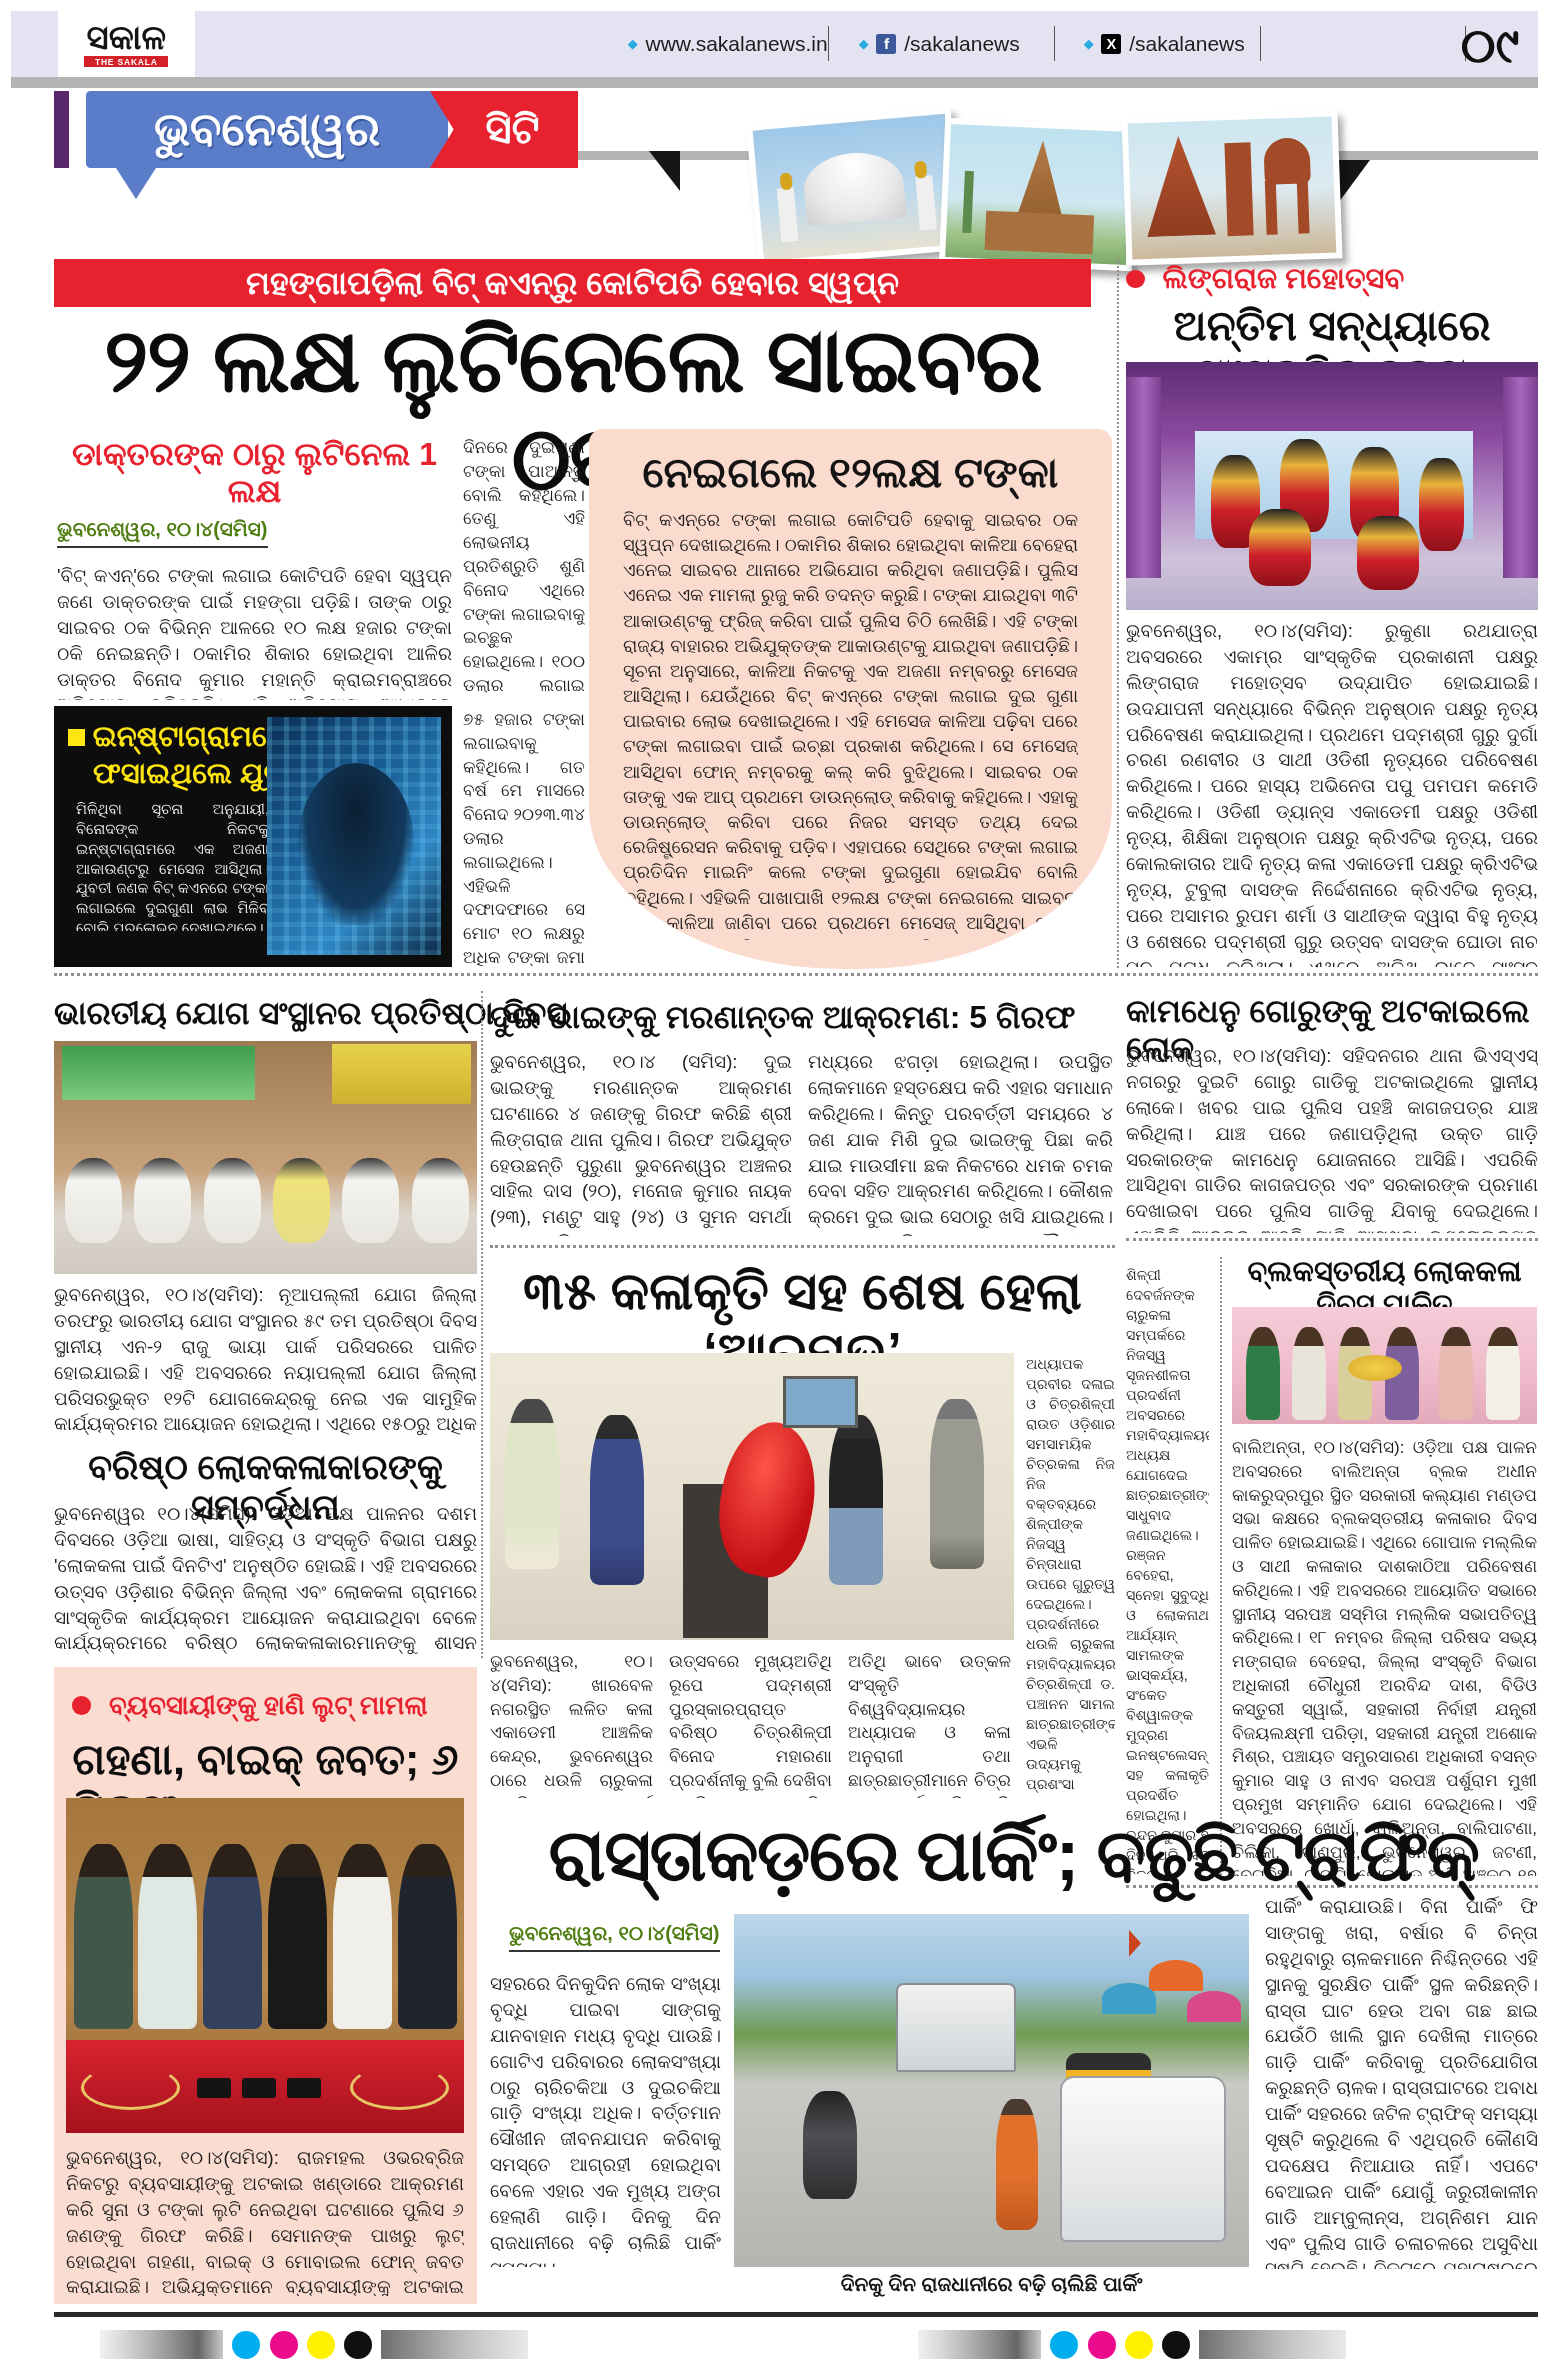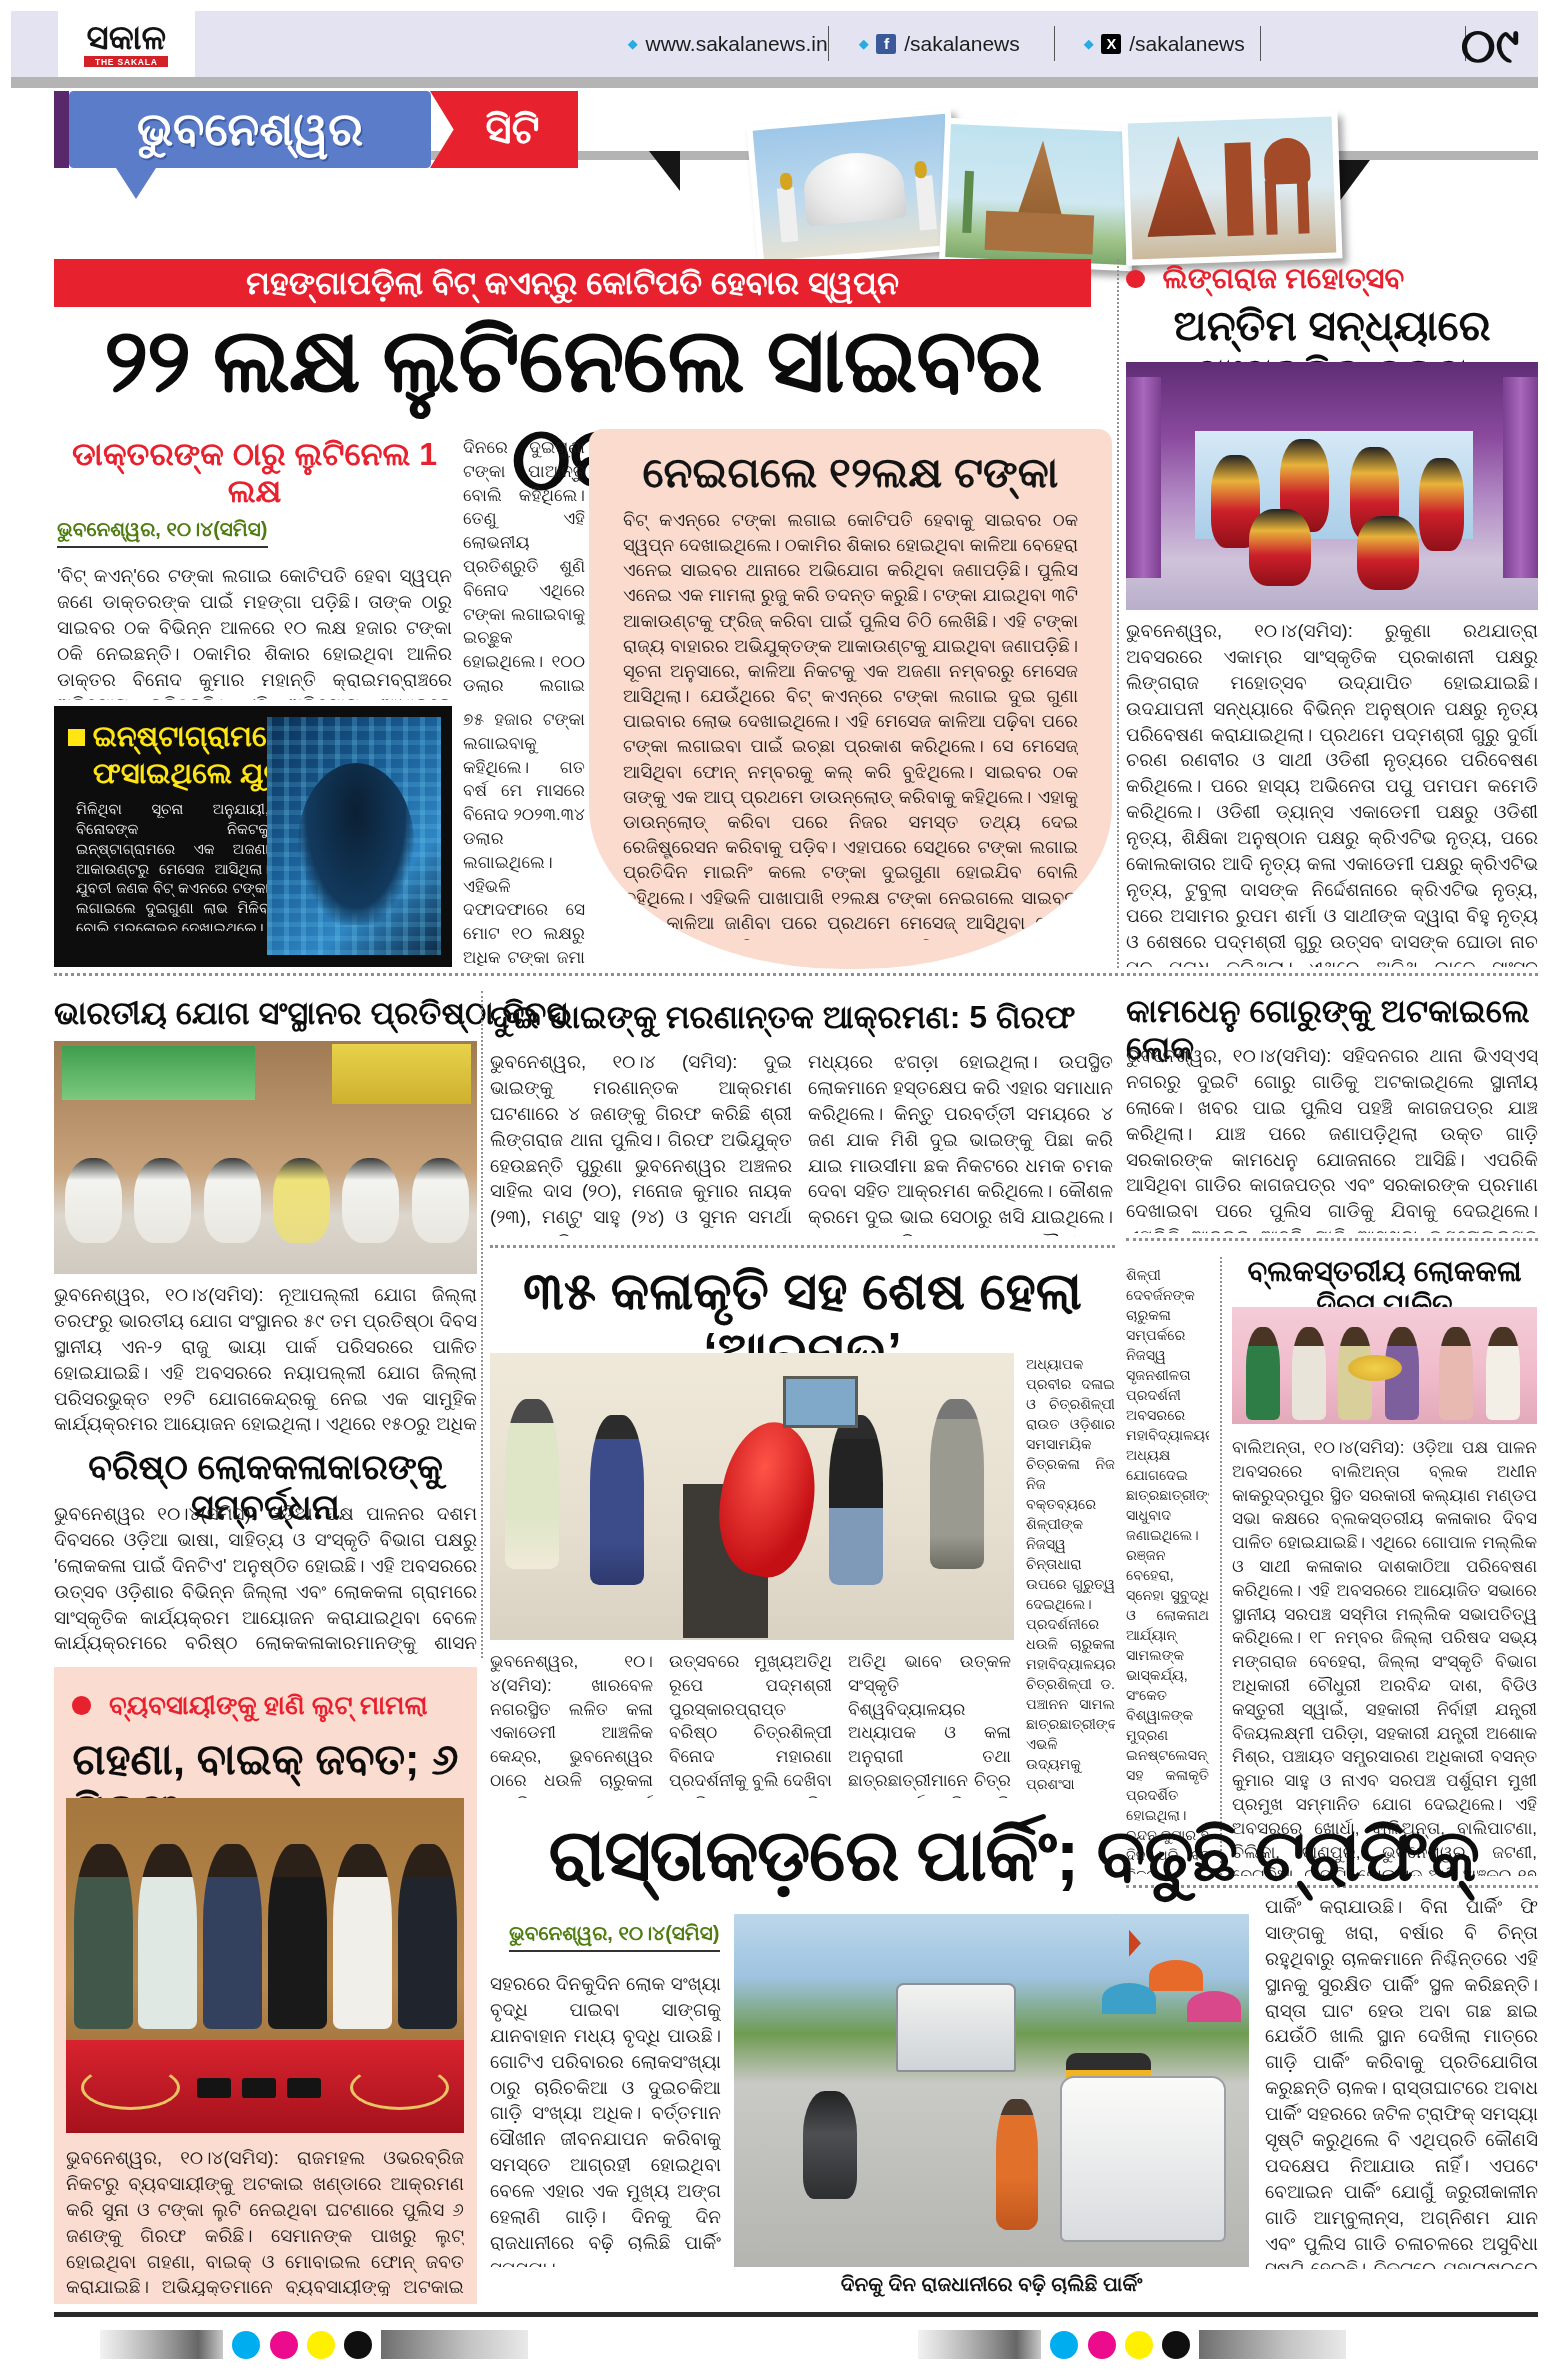--- a/index.html
+++ b/index.html
@@ -19,21 +19,21 @@
   .hItem{position:absolute;top:0;height:66px;display:flex;align-items:center;gap:7.7px;font-size:21px;color:#1c1c1c;}
   .dia{color:#29abe2;font-size:13px;}
   .sep{position:absolute;top:15.4px;width:1.5px;height:35px;background:#555;}
   .fbIc{width:20px;height:20px;background:#3b5998;color:#fff;font-size:15.4px;font-weight:700;display:flex;align-items:center;justify-content:center;border-radius:2.3px;}
   .xIc{width:20px;height:20px;background:#000;color:#fff;font-size:14.7px;font-weight:700;display:flex;align-items:center;justify-content:center;border-radius:2.3px;}
   .pgno{position:absolute;right:18.5px;top:7.7px;font-size:48px;font-weight:800;color:#111;}
   .grayStrip{left:10.8px;top:77px;width:1527px;height:10.8px;background:#b4b4b4;}
 
   
   .purple{left:54px;top:91px;width:15.4px;height:77px;background:#59276b;}
-  .blueBox{left:69px;top:91px;width:362px;height:77px;background:#5b7dc9;border-radius:4.6px;display:flex;align-items:center;justify-content:center;color:#fff;font-size:46px;font-weight:800;text-shadow:1.5px 1.5px 0 #3c5a9e;}
+  .blueBox{left:86px;top:91px;width:362px;height:77px;background:#5b7dc9;border-radius:4.6px;display:flex;align-items:center;justify-content:center;color:#fff;font-size:46px;font-weight:800;text-shadow:1.5px 1.5px 0 #3c5a9e;}
   .bluePtr{left:116px;top:168px;width:0;height:0;border-left:20px solid transparent;border-right:20px solid transparent;border-top:31px solid #5b7dc9;}
   .redChev{left:430px;top:91px;width:148px;height:77px;background:#e8212e;clip-path:polygon(0 0,100% 0,100% 100%,0 100%,16% 50%);display:flex;align-items:center;justify-content:center;color:#fff;font-size:40px;font-weight:800;padding-left:17px;box-sizing:border-box;}
   .grayLine{left:386px;top:151px;width:1152px;height:9.3px;background:#b4b4b4;}
   .blkTri1{left:649px;top:151px;width:0;height:0;border-top:40px solid #161616;border-left:31px solid transparent;}
   .blkTri2{left:1336px;top:160px;width:0;height:0;border-top:46px solid #161616;border-right:34px solid transparent;}
   .tcard{position:absolute;background:#fff;padding:6.2px;box-shadow:4.6px 6.2px 7.7px rgba(0,0,0,.35);}
   .tin{width:100%;height:100%;position:relative;overflow:hidden;}
 
   
   .hdot{position:absolute;border-top:3.1px dotted #8f8f8f;height:0;}

